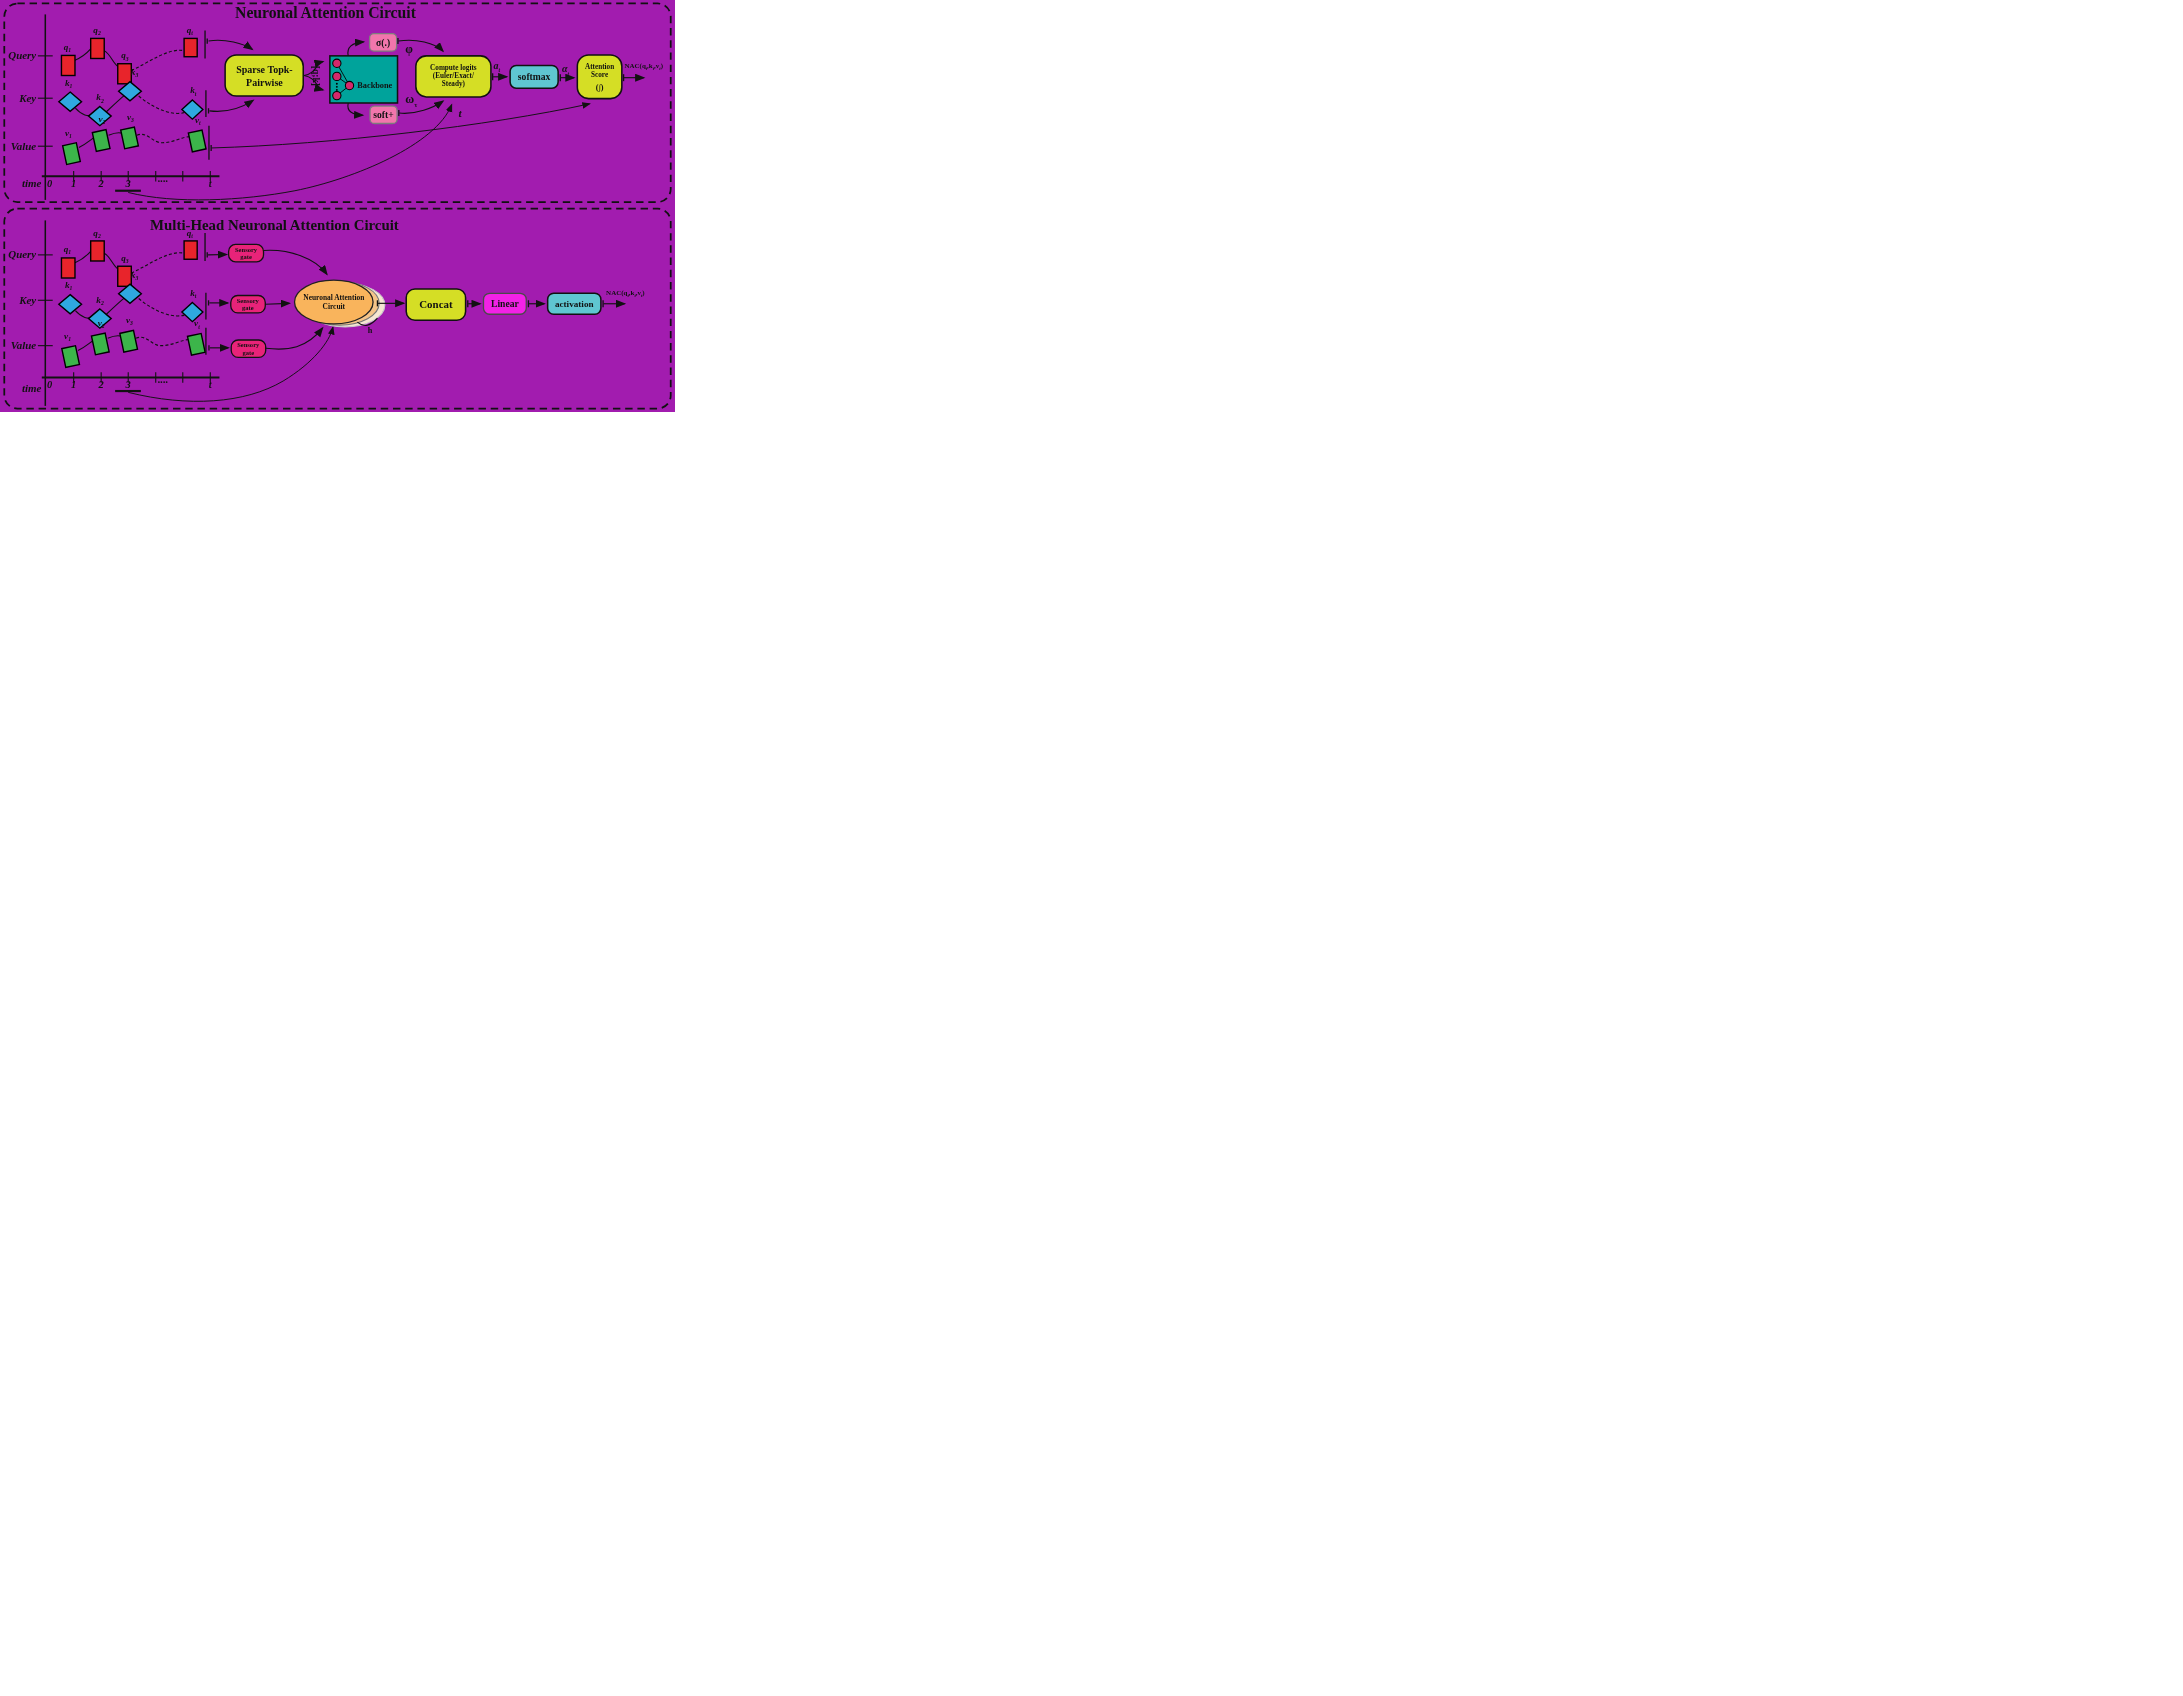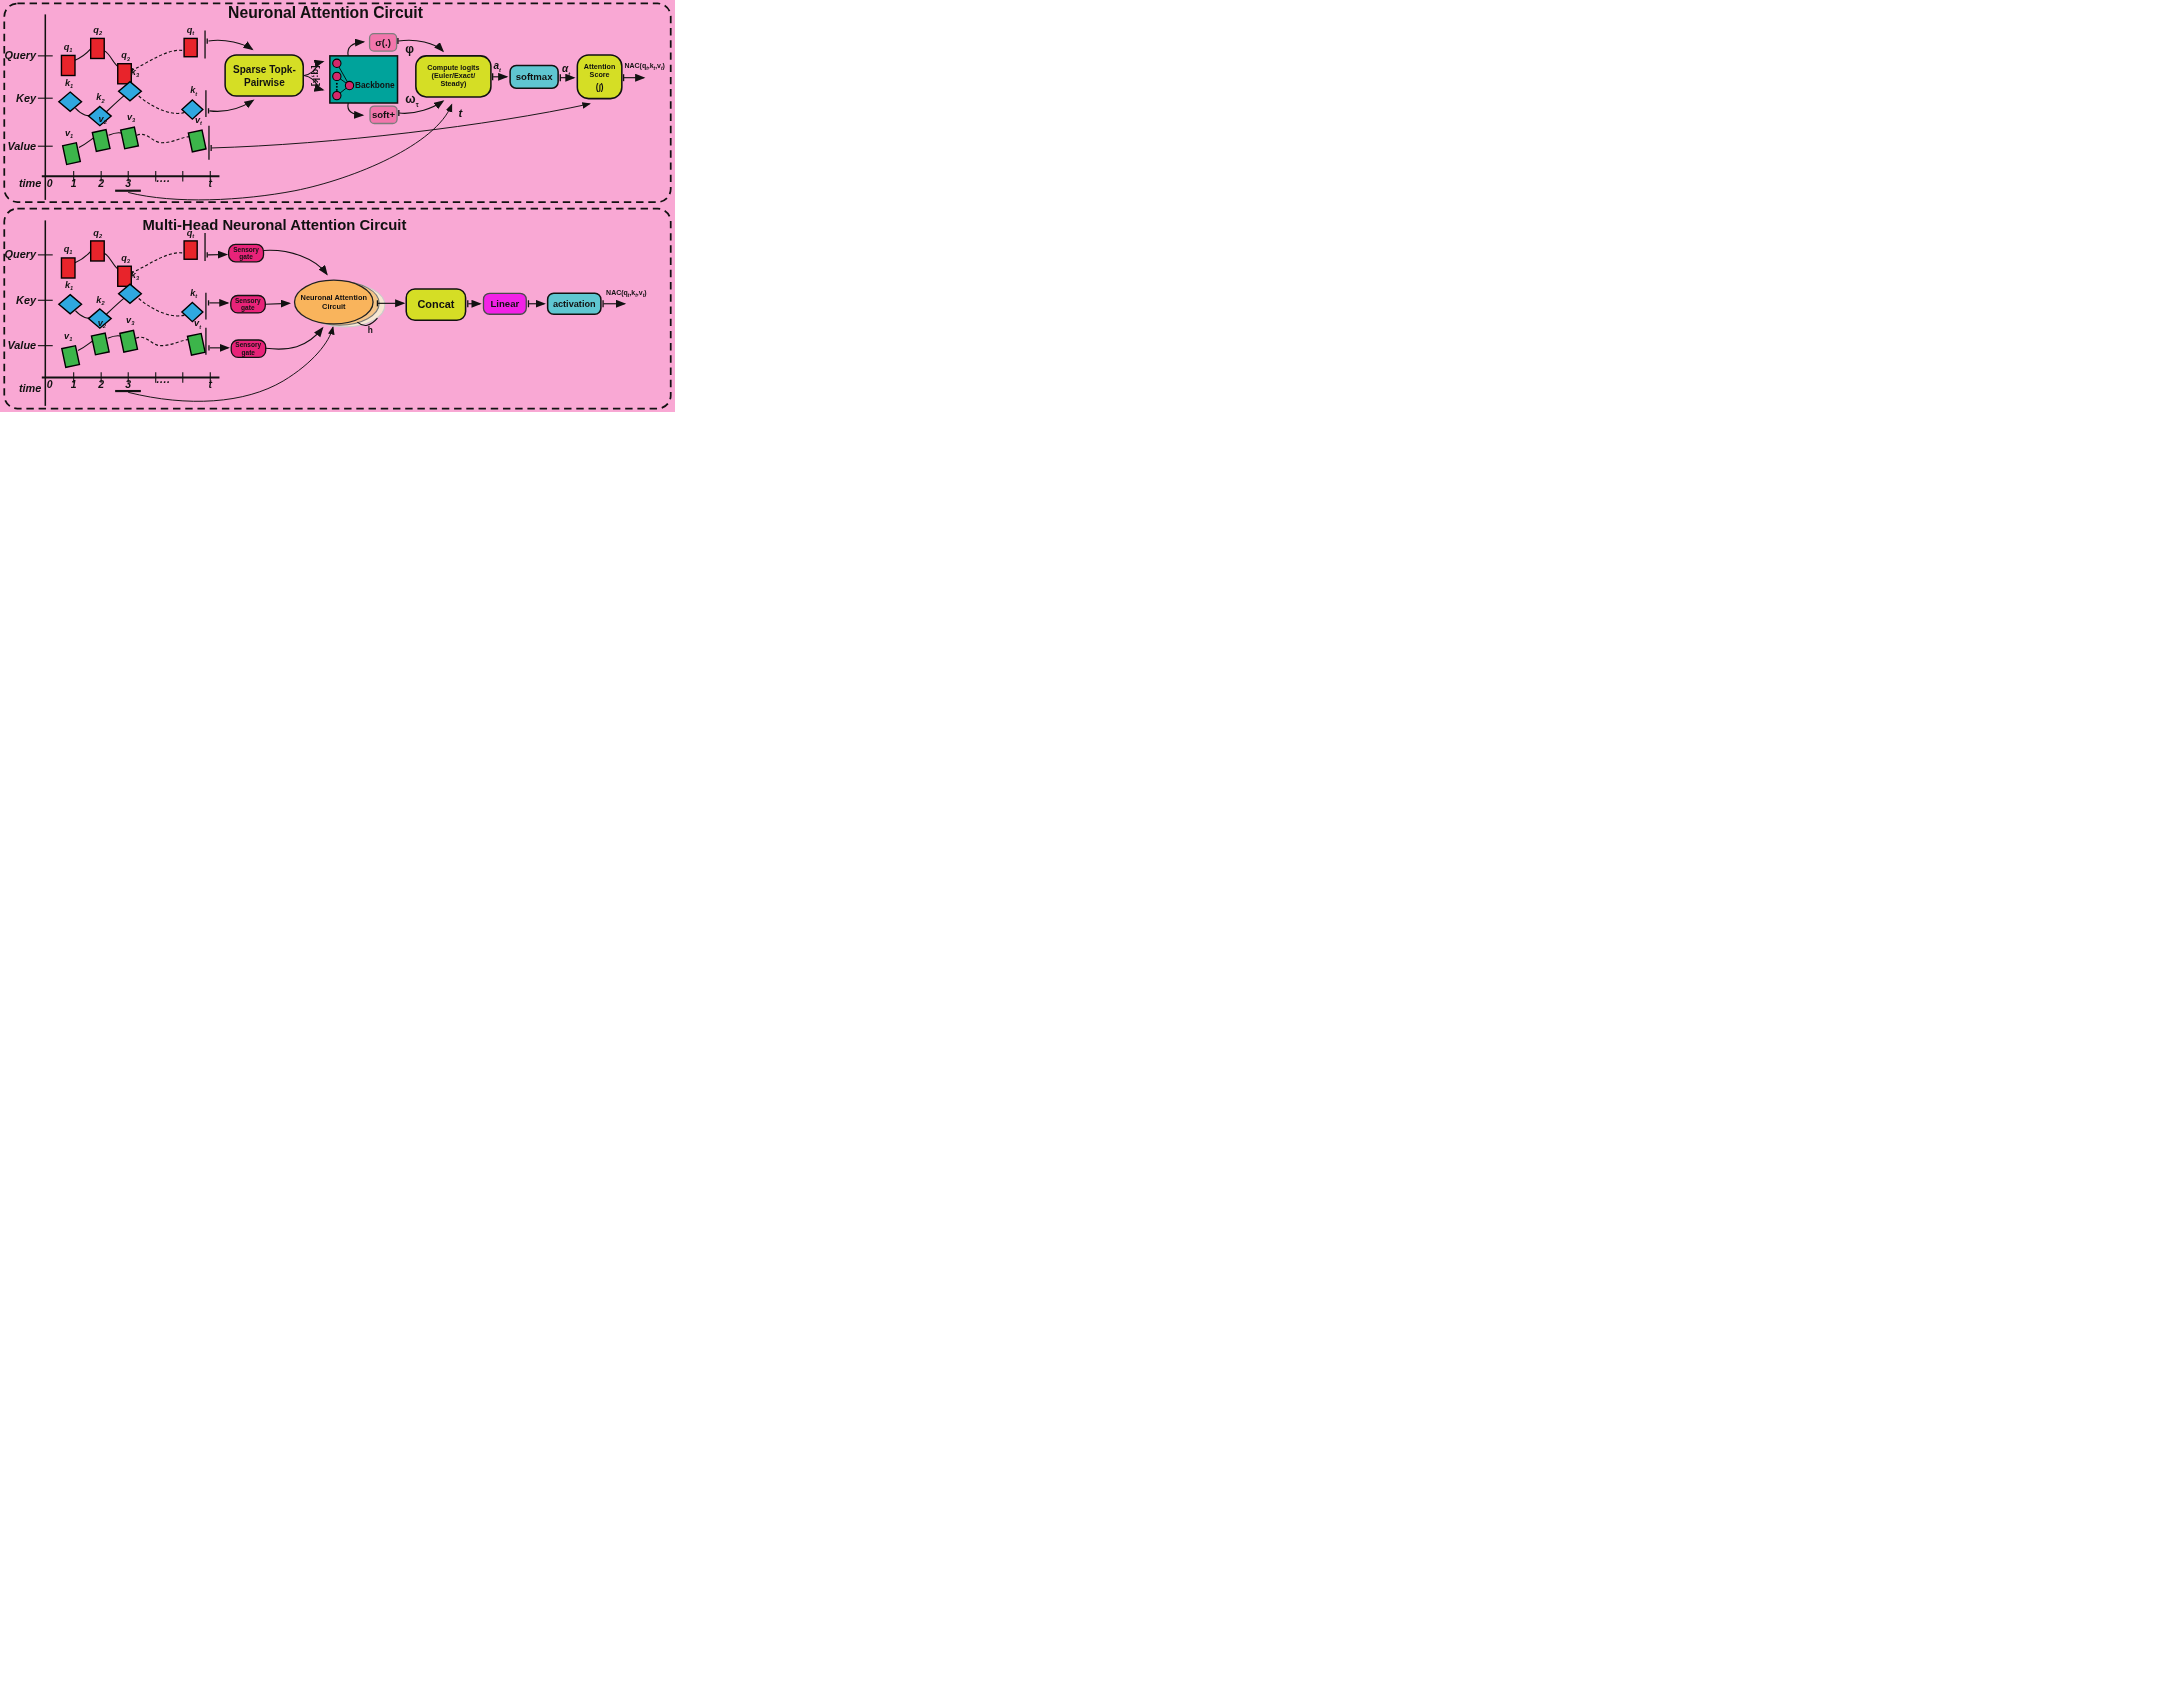--- a/index.html
+++ b/index.html
@@ -1,21 +1,21 @@
 <!DOCTYPE html>
 <html style="--yellow: #D5DE25; --teal: #00A39B; --node: #D4296B; --pink: #F276AC; --cyan: #5FC6D1; --magenta: #E82379; --fuchsia: #F222E6; --orange: #F9B45C; --red: #E8242B; --blue: #2FA8E0; --green: #3CB54A; --ink: #111111;font-size:7px"><head>
 <meta charset="utf-8">
 <style>
   :root{
     --yellow:#D5DE25; --teal:#00A39B; --node:#D4296B; --pink:#F276AC;
     --cyan:#5FC6D1; --magenta:#E82379; --fuchsia:#F222E6; --orange:#F9B45C;
     --red:#E8242B; --blue:#2FA8E0; --green:#3CB54A; --ink:#111111;
   }
   html,body{margin:0;padding:0;background:#ffffff;}
-  .stage{position:relative;width:675px;height:412px;background:#f9a8d4;font-family:Liberation Sans, sans-serif;}
+  .stage{position:relative;width:675px;height:412px;background:#a21caf;font-family:Liberation Serif, serif;}
   svg{position:absolute;left:0;top:0;}
   .panel{fill:none;stroke:var(--ink);stroke-width:4;stroke-dasharray:17 11;}
   .axis{stroke:var(--ink);stroke-width:3.5;fill:none;}
   .tickline{stroke:var(--ink);stroke-width:2.5;}
   .conn{stroke:var(--ink);stroke-width:2.6;fill:none;}
   .conn-thin{stroke:var(--ink);stroke-width:2.2;fill:none;}
   .dashcurve{stroke:var(--ink);stroke-width:2.6;fill:none;stroke-dasharray:7 5;}
   .solidcurve{stroke:var(--ink);stroke-width:2.6;fill:none;}
   .vbar{stroke:var(--ink);stroke-width:3;}
   .cstart{stroke:var(--ink);stroke-width:3;}

